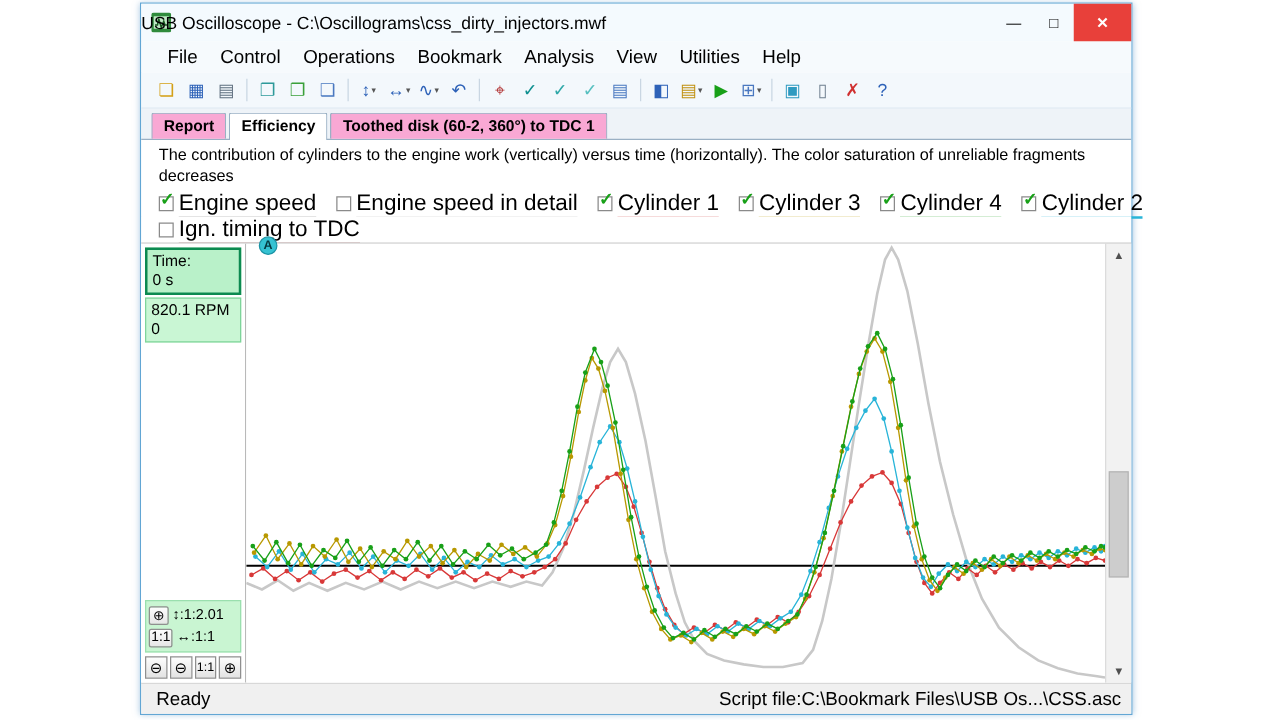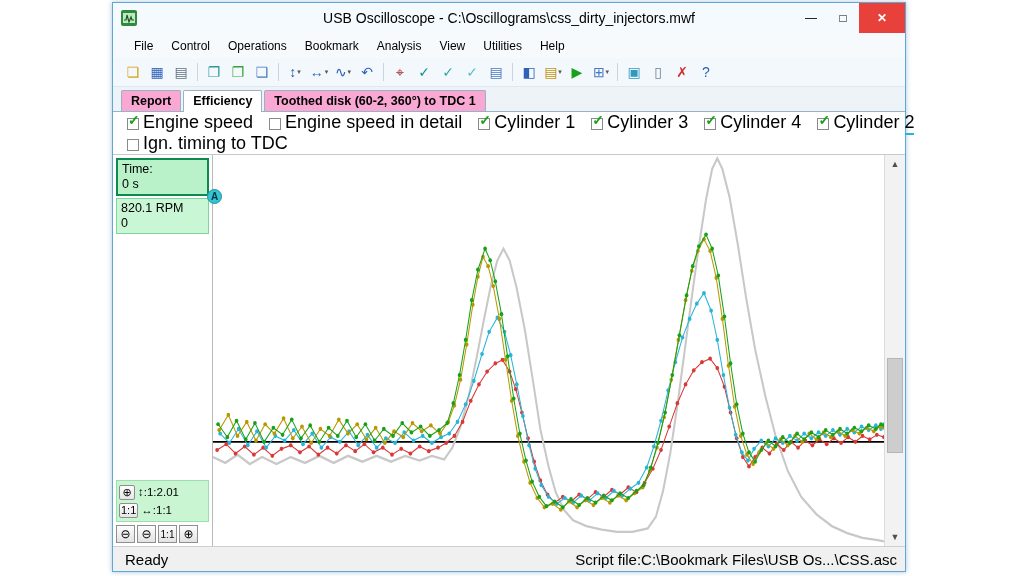--- a/index.html
+++ b/index.html
@@ -10,27 +10,27 @@
   }
   .window{
     position:absolute;left:112px;top:2px;width:794px;height:570px;
     background:#fff;border:1px solid #62a6d4;
     box-shadow:0 0 5px rgba(90,150,200,.55);
     display:flex;flex-direction:column;box-sizing:border-box;
   }
   
   .titlebar{height:30px;background:#f4fafe;display:flex;align-items:center;position:relative;flex:0 0 auto;}
   .app-icon{width:16px;height:16px;margin-left:8px;flex:0 0 auto;}
-  .title-text{position:absolute;left:0;right:0;text-align:center;font-size:14px;}
+  .title-text{position:absolute;left:0;right:0;text-align:left;font-size:14px;}
   .win-btns{margin-left:auto;display:flex;height:100%;align-items:stretch;}
   .win-btn{width:32px;display:flex;align-items:center;justify-content:center;font-size:12px;cursor:default;}
   .win-btn.close{width:46px;background:#e8403a;color:#fff;font-weight:bold;}
   
   .menubar{height:25px;display:flex;align-items:center;padding-left:12px;background:#f6fafd;flex:0 0 auto;}
-  .menu-item{padding:3px 9px;font-size:12px;}
+  .menu-item{padding:3px 9px;font-size:15px;}
   
   .toolbar{height:28px;display:flex;align-items:center;padding-left:8px;background:#f3f8fc;border-bottom:1px solid #dde8f1;flex:0 0 auto;}
   .tb-icon{height:21px;min-width:20px;display:flex;align-items:center;justify-content:center;margin:0 1px;font-size:14px;border-radius:2px;padding:0 1px;}
   .tb-icon .dd{font-size:7px;color:#555;margin-left:1px;}
   .tb-sep{width:1px;height:18px;background:#c9d6e2;margin:0 4px;}
   
   .tabbar{height:24px;display:flex;align-items:flex-end;padding-left:8px;background:#eef3f8;border-bottom:1px solid #9ab0c4;flex:0 0 auto;}
   .tab{font-size:12.5px;font-weight:bold;padding:3px 9px 3px 9px;border:1px solid #9ab0c4;border-bottom:none;
        background:#f9a8d4;margin-right:2px;border-radius:2px 2px 0 0;white-space:nowrap;}
   .tab.active{background:#fff;margin-bottom:-1px;padding-bottom:4px;margin-top:19px;}
@@ -41,21 +41,21 @@
   .toggle{display:inline-flex;align-items:center;gap:4px;white-space:nowrap;}
   .cb{width:12px;height:12px;border:1px solid #8a8a8a;background:#fff;position:relative;display:inline-block;box-sizing:border-box;}
   .check{position:absolute;left:0px;top:-6px;font-size:14px;font-weight:bold;color:#18a018;line-height:1;}
   .tlabel{font-size:18px;border-bottom:2px solid #15803d;padding-bottom:0px;line-height:1.15;}
   
   .badge-a{position:absolute;left:94px;top:186px;width:15px;height:15px;border-radius:50%;
     background:#35c2d2;border:1px solid #1b93a5;color:#05383f;font-size:10px;font-weight:bold;
     display:flex;align-items:center;justify-content:center;z-index:6;box-sizing:border-box;}
   
   .main{flex:1 1 auto;display:flex;border-top:1px solid #c9c9c9;min-height:0;position:relative;background:#fff;}
-  .left-panel{width:100px;flex:0 0 auto;border-right:1px solid #b9b9b9;display:flex;flex-direction:column;padding:2px;box-sizing:border-box;background:#fff;}
+  .left-panel{width:84px;flex:0 0 auto;border-right:1px solid #b9b9b9;display:flex;flex-direction:column;padding:2px;box-sizing:border-box;background:#fff;}
   .readout{font-size:12.5px;line-height:1.2;padding:2px 4px;margin:1px;}
   .readout.time{background:#b9f1c9;border:2px solid #0c8a50;}
   .readout.rpm{background:#c9f6d4;border:1px solid #7ed49a;}
   .panel-spacer{flex:1 1 auto;}
   .scale-box{background:#c9f5d2;border:1px solid #9adfae;margin:1px;padding:2px;font-size:11.5px;}
   .scale-row{display:flex;align-items:center;gap:3px;height:18px;}
   .mini-btn{min-width:16px;height:15px;border:1px solid #8f8f8f;background:linear-gradient(#fdfdfd,#e6e6e6);
     display:inline-flex;align-items:center;justify-content:center;font-size:11px;padding:0 1px;border-radius:2px;box-sizing:border-box;}
   .scale-label{white-space:nowrap;}
   .bottom-zoom{display:flex;gap:2px;padding:2px 1px 1px 1px;}
@@ -184,20 +184,21 @@
         <span style="color: rgb(46, 98, 184);">?</span>
       </div>
     </div>
 
   <div class="tabbar">
       <div class="tab">Report</div>
       <div class="tab active">Efficiency</div>
       <div class="tab">Toothed disk (60-2, 360°) to TDC 1</div>
     </div>
 
+  <div class="description">The contribution of cylinders to the engine work (vertically) versus time (horizontally). The color saturation of unreliable fragments decreases</div>
 
   <div class="toggles">
       <span class="toggle">
         <span class="cb">
           <span class="check">✓</span>
         </span>
         <span class="tlabel" style="border-bottom-color: rgb(112, 112, 112);">Engine speed</span>
       </span>
       <span class="toggle">
         <span class="cb"></span>

